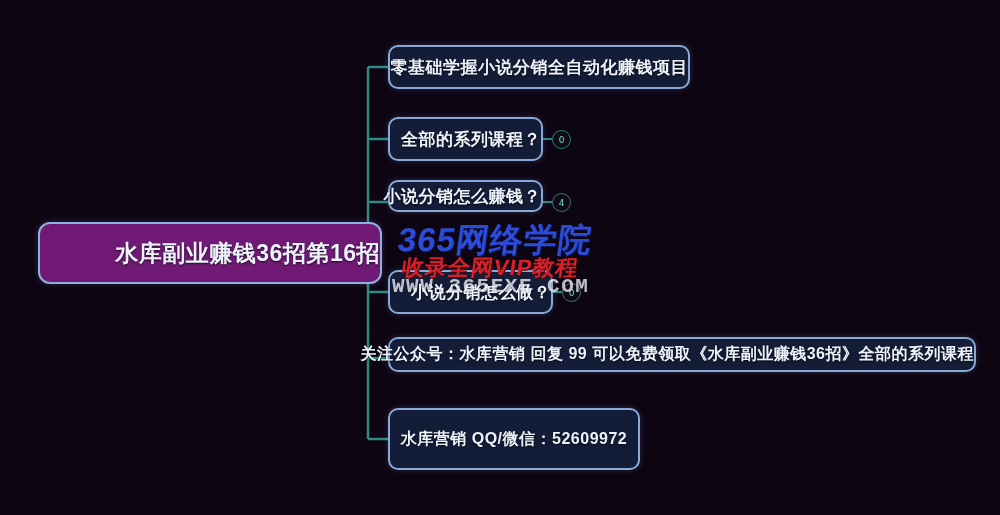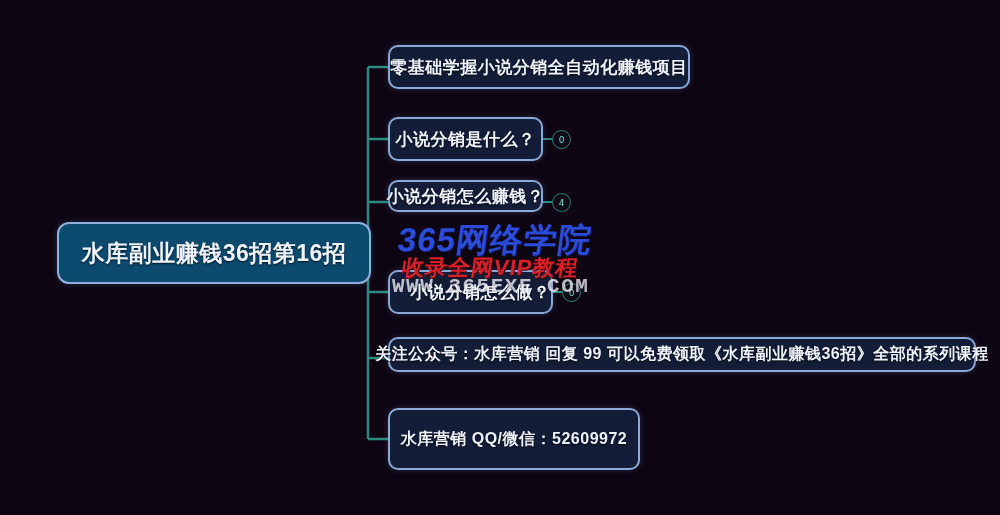--- a/index.html
+++ b/index.html
@@ -35,39 +35,38 @@
   
   .node {
     position: absolute;
     box-sizing: border-box;
     background: #141d38;
     border: 2px solid #8aa9d6;
     border-radius: 10px;
     color: #eef3fb;
     display: flex;
     align-items: center;
-    justify-content: center;
+    justify-content: flex-end;
     text-align: center;
     letter-spacing: 0.5px;
     font-weight: bold;
     text-shadow: 0 1px 2px rgba(0,0,0,.75);
     box-shadow: 0 0 6px rgba(120,160,215,.25);
     white-space: nowrap;
   }
 
   .node.root {
     left: 38px;
     top: 222px;
-    width: 314px;
+    width: 344px;
     height: 62px;
     font-size: 23px;
     border-radius: 12px;
-    background: #0c4a6e;
+    background: #701a75;
     border-color: #8fb0dc;
-    margin-left: 19px;
   }
 
   .node.n1 { left: 388px; top: 45px;  width: 302px; height: 44px; font-size: 17px; }
   .node.n2 { left: 388px; top: 117px; width: 155px; height: 44px; font-size: 17px; }
   .node.n3 { left: 388px; top: 180px; width: 155px; height: 32px; font-size: 17px; }
   .node.n4 { left: 388px; top: 270px; width: 165px; height: 44px; font-size: 17px; padding-left: 20px; }
   .node.n5 { left: 388px; top: 337px; width: 588px; height: 35px; font-size: 16px; }
   .node.n6 {
     left: 388px; top: 408px; width: 252px; height: 62px;
     font-size: 16px;
@@ -160,21 +159,21 @@
 
   <div class="node root">
     <span>水库副业赚钱36招第16招</span>
   </div>
 
   <div class="node n1">
     <span>零基础学握小说分销全自动化赚钱项目</span>
   </div>
 
   <div class="node n2">
-    <span>小说分销是什么？</span>
+    <span>全部的系列课程？</span>
   </div>
 
   <div class="node n3">
     <span>小说分销怎么赚钱？</span>
   </div>
 
   <div class="node n4">
     <span>小说分销怎么做？</span>
   </div>
 

